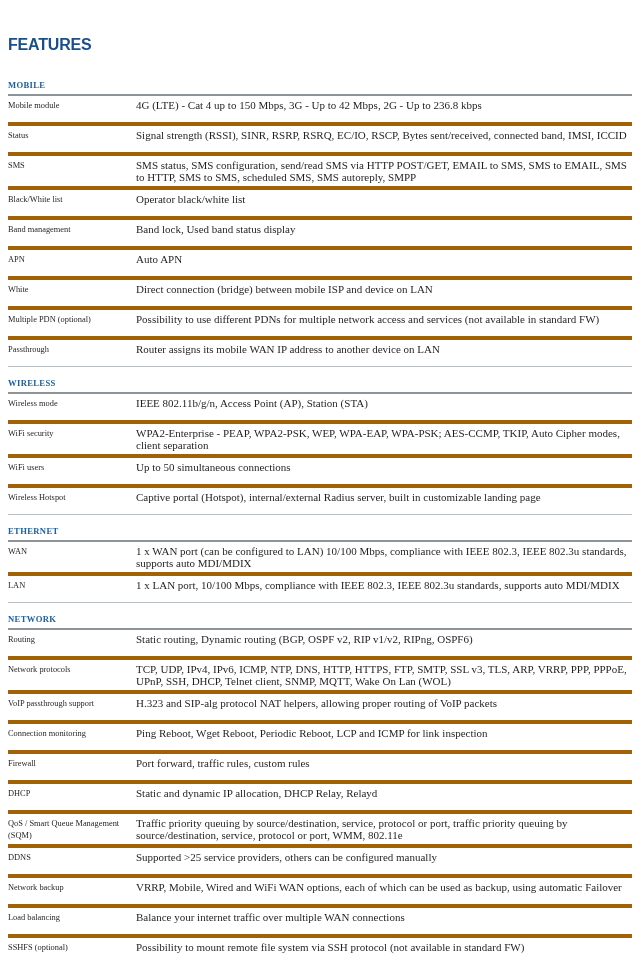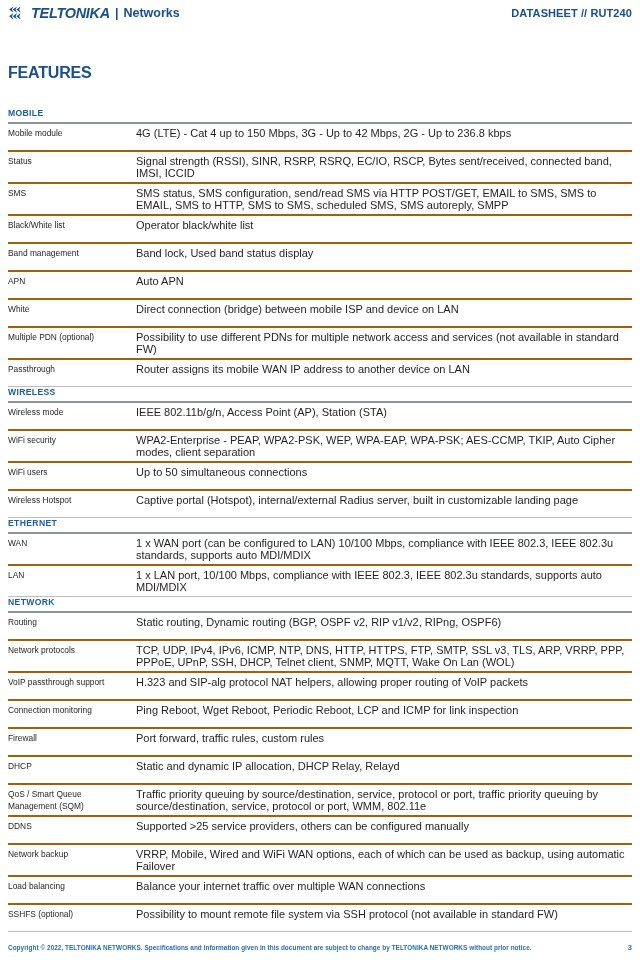--- a/index.html
+++ b/index.html
@@ -82,34 +82,35 @@
     color: #1a4f8a;
     letter-spacing: -0.2px;
     line-height: 1;
   }
 
   
   .spec-body {
     margin-top: 27px;
   }
   .spec-section {
-    margin-bottom: 0;
+    margin-bottom: 11px;
+    font-family: Liberation Serif, serif;
   }
   .section-title {
     font-size: 8.6px;
     font-weight: bold;
     color: #1a5fa0;
     letter-spacing: 0.35px;
     padding-bottom: 4px;
     border-bottom: 2px solid #8d9499;
   }
   .spec-row {
     display: flex;
     align-items: flex-start;
-    border-bottom: 2px solid #a16207;
+    border-bottom: 4px solid #a16207;
     min-height: 19px;
     padding: 4px 0 3px 0;
   }
   .spec-row:last-child {
     border-bottom: 1px solid #b9bec2;
   }
   .row-label {
     width: 128px;
     flex: none;
     font-size: 8.4px;
@@ -146,38 +147,20 @@
     font-size: 7.5px;
     font-weight: bold;
     color: #2b6cb0;
   }
 </style>
 </head>
 <body>
 
 <div class="page">
 
-  <div class="doc-header">
-    <div class="brand">
-      <svg class="brand-mark" viewBox="0 0 19 14">
-        <g fill="#1a4f8a">
-          <path d="M5.4 0.4 L1.2 3.6 L5.4 6.8 L4.0 3.6 Z"></path>
-          <path d="M5.4 7.0 L1.2 10.2 L5.4 13.4 L4.0 10.2 Z"></path>
-          <path d="M9.0 0.4 L4.8 3.6 L9.0 6.8 L7.6 3.6 Z"></path>
-          <path d="M9.0 7.0 L4.8 10.2 L9.0 13.4 L7.6 10.2 Z"></path>
-          <path d="M12.6 0.4 L8.4 3.6 L12.6 6.8 L11.2 3.6 Z"></path>
-          <path d="M12.6 7.0 L8.4 10.2 L12.6 13.4 L11.2 10.2 Z"></path>
-        </g>
-      </svg>
-      <span class="brand-name">TELTONIKA</span>
-      <span class="brand-sep">|</span>
-      <span class="brand-sub">Networks</span>
-    </div>
-    <div class="doc-tag">DATASHEET // RUT240</div>
-  </div>
 
   <h1 class="page-title">FEATURES</h1>
 
   <div class="spec-body">
       <div class="spec-section">
         <div class="section-title">MOBILE</div>
         <div class="spec-row">
           <div class="row-label">Mobile module</div>
           <div class="row-value">4G (LTE) - Cat 4 up to 150 Mbps, 3G - Up to 42 Mbps, 2G - Up to 236.8 kbps</div>
         </div>

